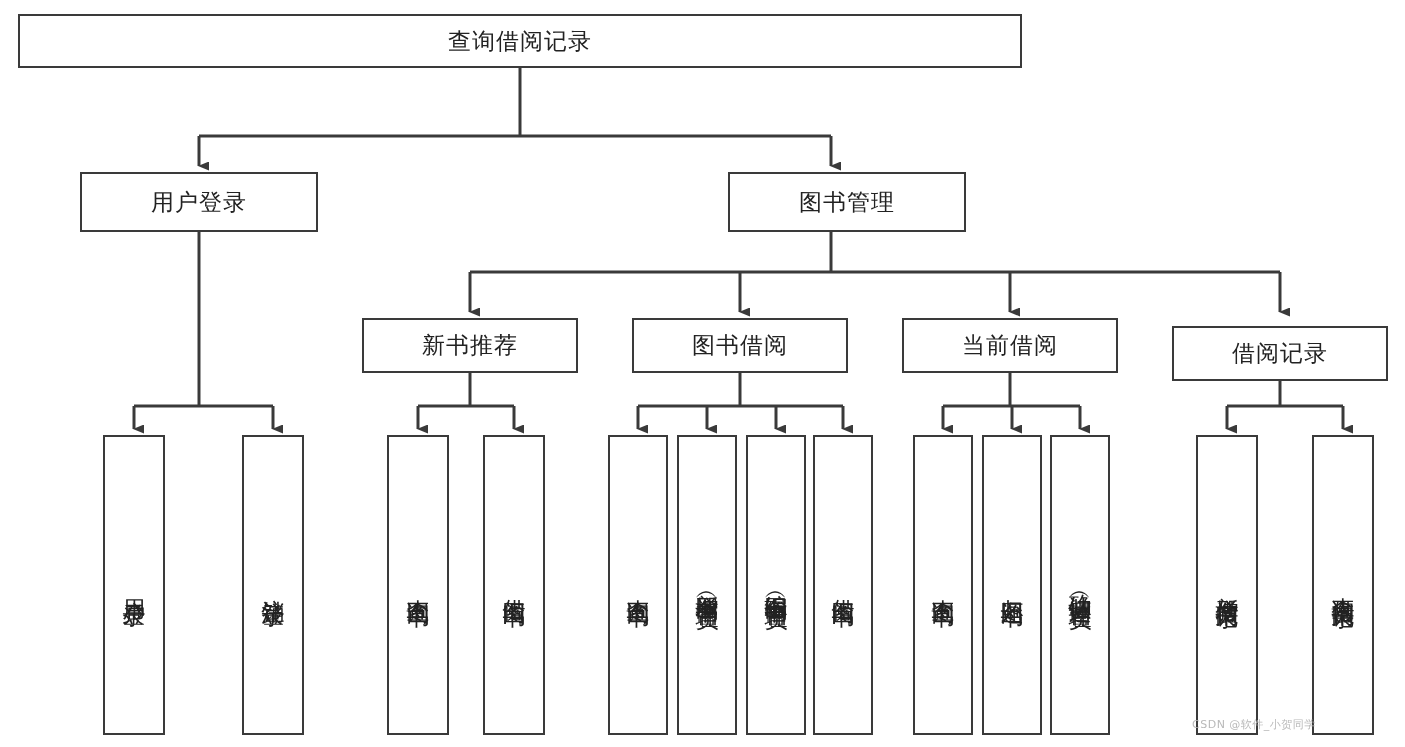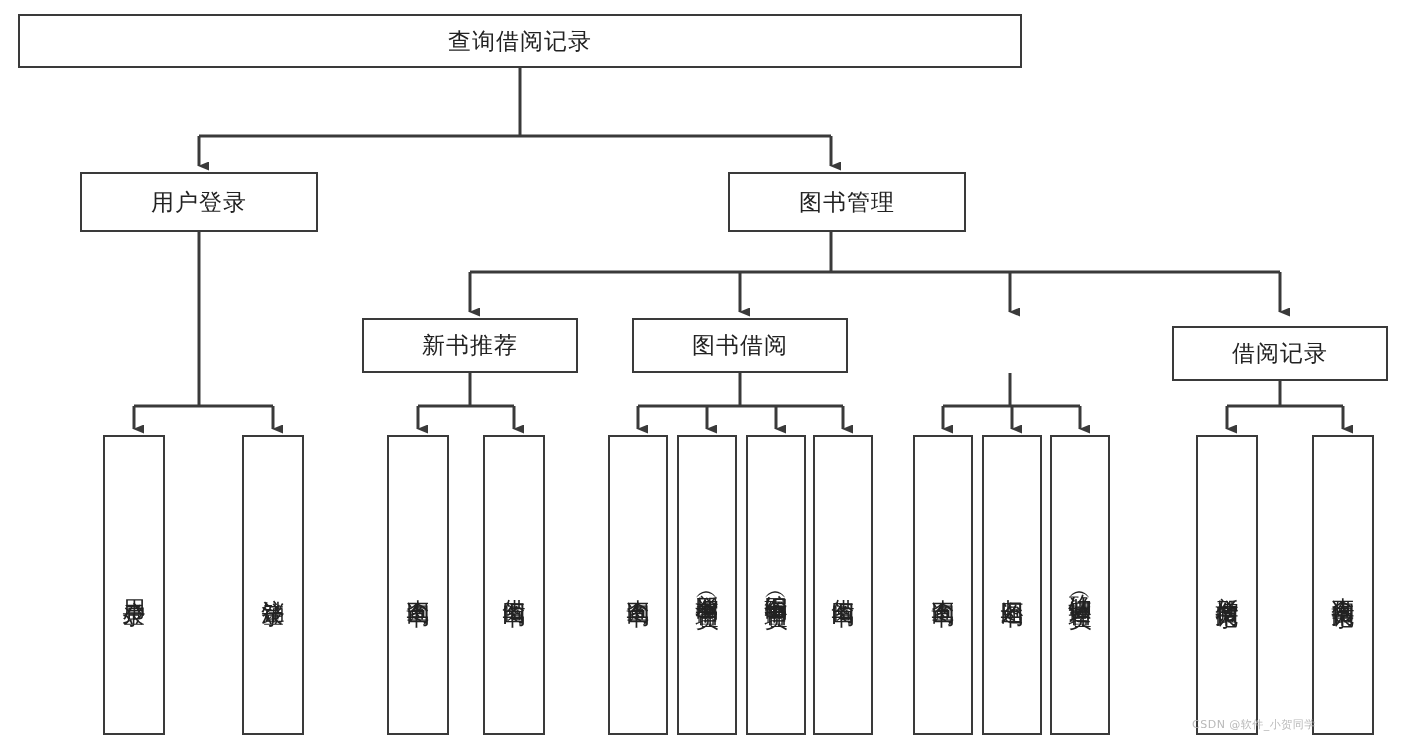--- a/index.html
+++ b/index.html
@@ -116,20 +116,21 @@
     </g>
   </svg>
 
   <div class="node h" style="left: 18px; top: 14px; width: 1004px; height: 54px;">查询借阅记录</div>
 
   <div class="node h" style="left: 80px; top: 172px; width: 238px; height: 60px;">用户登录</div>
   <div class="node h" style="left: 728px; top: 172px; width: 238px; height: 60px;">图书管理</div>
 
   <div class="node h" style="left: 632px; top: 318px; width: 216px; height: 55px;">图书借阅</div>
   <div class="node h" style="left: 362px; top: 318px; width: 216px; height: 55px;">新书推荐</div>
+  <div class="node h" style="left: 902px; top: 318px; width: 216px; height: 55px;">当前借阅</div>
   <div class="node h" style="left: 1172px; top: 326px; width: 216px; height: 55px;">借阅记录</div>
 
   <div class="node v" style="left: 103px; top: 435px; width: 62px; height: 300px;">
     <span class="vtext">用户登录</span>
   </div>
   <div class="node v" style="left: 242px; top: 435px; width: 62px; height: 300px;">
     <span class="vtext">注销登录</span>
   </div>
   <div class="node v" style="left: 387px; top: 435px; width: 62px; height: 300px;">
     <span class="vtext">查询图书</span>

